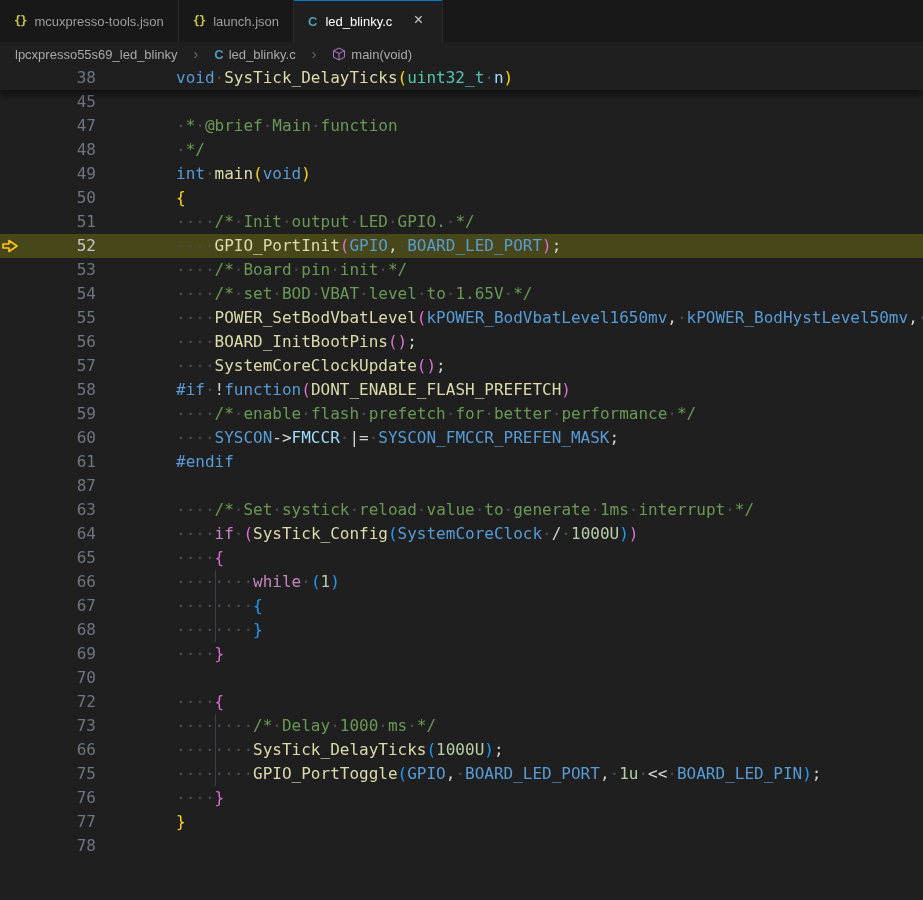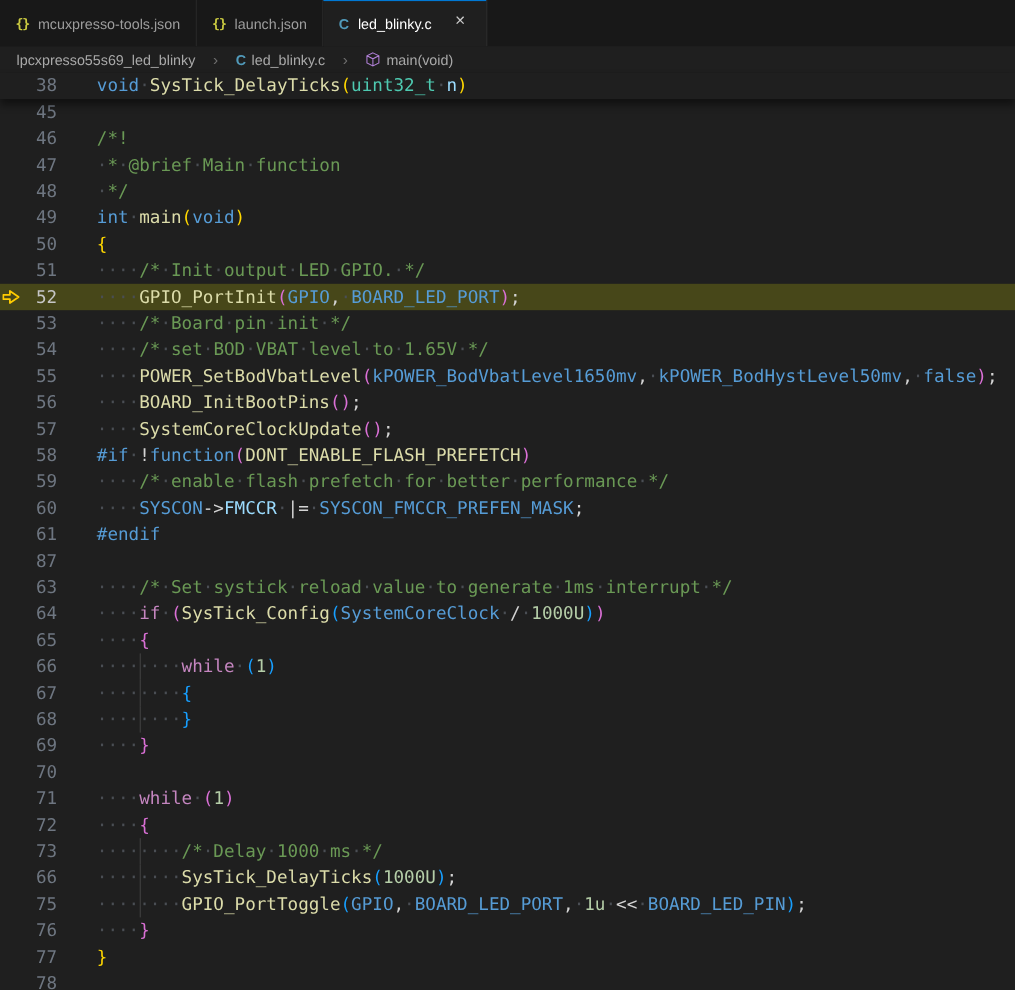--- a/index.html
+++ b/index.html
@@ -22,21 +22,21 @@
 
   
   .breadcrumbs { height:24px; flex:0 0 24px; display:flex; align-items:center; padding-left:15px; gap:14px;
                  font-size:13px; color:var(--breadcrumb_fg); background:var(--bg); }
   .bc-item { display:flex; align-items:center; gap:5px; cursor:pointer; }
   .bc-sep { color:#6e6e6e; font-size:14px; padding:0 2px; }
   .bc-cube { width:14px; height:14px; color:var(--symbol_icon); }
 
   
   .row { display:flex; height:24px; line-height:24px; font-family:"DejaVu Sans Mono",monospace;
-         font-size:16px; position:relative; white-space:pre; }
+         font-size:16px; position:relative; white-space:pre;gap:44px; }
   .glyph { flex:0 0 20px; position:relative; color:var(--arrow); }
   .glyph svg { position:absolute; left:2px; top:5px; }
   .num { flex:0 0 32px; text-align:right; color:var(--linenum); }
   .code { flex:1; margin-left:36px; position:relative; }
   .row.hl { background:var(--hl); }
   .row.hl .num { color:var(--linenum_active); }
   .guide { position:absolute; top:0; bottom:0; width:1px; background:var(--guide); }
 
   .sticky { flex:0 0 24px; position:relative; z-index:3; background:var(--bg);
             box-shadow:0 5px 7px rgba(0,0,0,0.45); }
@@ -93,21 +93,20 @@
       <span>main(void)</span>
     </span>
   </div>
 
   <div class="sticky" id="sticky">
       <div class="row"><span class="glyph"></span><span class="num">38</span><span class="code"><span class="tok-k">void</span><span class="tok-p"><span class="ws">·</span></span><span class="tok-f">SysTick_DelayTicks</span><span class="tok-b1">(</span><span class="tok-t">uint32_t</span><span class="tok-p"><span class="ws">·</span></span><span class="tok-v">n</span><span class="tok-b1">)</span></span></div>
     </div>
 
   <div class="editor" id="lines">
       <div class="row"><span class="glyph"></span><span class="num">45</span><span class="code"></span></div>
-      <div class="row"><span class="glyph"></span><span class="num">46</span><span class="code"><span class="tok-cm">/*!</span></span></div>
       <div class="row"><span class="glyph"></span><span class="num">47</span><span class="code"><span class="tok-cm"><span class="ws">·</span>*<span class="ws">·</span>@brief<span class="ws">·</span>Main<span class="ws">·</span>function</span></span></div>
       <div class="row"><span class="glyph"></span><span class="num">48</span><span class="code"><span class="tok-cm"><span class="ws">·</span>*/</span></span></div>
       <div class="row"><span class="glyph"></span><span class="num">49</span><span class="code"><span class="tok-k">int</span><span class="tok-p"><span class="ws">·</span></span><span class="tok-f">main</span><span class="tok-b1">(</span><span class="tok-k">void</span><span class="tok-b1">)</span></span></div>
       <div class="row"><span class="glyph"></span><span class="num">50</span><span class="code"><span class="tok-b1">{</span></span></div>
       <div class="row"><span class="glyph"></span><span class="num">51</span><span class="code"><span class="tok-cm"><span class="ws">····</span>/*<span class="ws">·</span>Init<span class="ws">·</span>output<span class="ws">·</span>LED<span class="ws">·</span>GPIO.<span class="ws">·</span>*/</span></span></div>
       <div class="row hl"><span class="glyph"><svg width="16" height="14" viewBox="0 0 16 14">
             <path d="M1 5h6V1.5L15 7l-8 5.5V9H1z" fill="none" stroke="currentColor" stroke-width="1.6" stroke-linejoin="round"></path>
           </svg></span><span class="num">52</span><span class="code"><span class="tok-p"><span class="ws">····</span></span><span class="tok-f">GPIO_PortInit</span><span class="tok-b2">(</span><span class="tok-k">GPIO</span><span class="tok-p">,<span class="ws">·</span></span><span class="tok-k">BOARD_LED_PORT</span><span class="tok-b2">)</span><span class="tok-p">;</span></span></div>
       <div class="row"><span class="glyph"></span><span class="num">53</span><span class="code"><span class="tok-cm"><span class="ws">····</span>/*<span class="ws">·</span>Board<span class="ws">·</span>pin<span class="ws">·</span>init<span class="ws">·</span>*/</span></span></div>
       <div class="row"><span class="glyph"></span><span class="num">54</span><span class="code"><span class="tok-cm"><span class="ws">····</span>/*<span class="ws">·</span>set<span class="ws">·</span>BOD<span class="ws">·</span>VBAT<span class="ws">·</span>level<span class="ws">·</span>to<span class="ws">·</span>1.65V<span class="ws">·</span>*/</span></span></div>
@@ -120,21 +119,20 @@
       <div class="row"><span class="glyph"></span><span class="num">61</span><span class="code"><span class="tok-k">#endif</span></span></div>
       <div class="row"><span class="glyph"></span><span class="num">87</span><span class="code"></span></div>
       <div class="row"><span class="glyph"></span><span class="num">63</span><span class="code"><span class="tok-cm"><span class="ws">····</span>/*<span class="ws">·</span>Set<span class="ws">·</span>systick<span class="ws">·</span>reload<span class="ws">·</span>value<span class="ws">·</span>to<span class="ws">·</span>generate<span class="ws">·</span>1ms<span class="ws">·</span>interrupt<span class="ws">·</span>*/</span></span></div>
       <div class="row"><span class="glyph"></span><span class="num">64</span><span class="code"><span class="tok-p"><span class="ws">····</span></span><span class="tok-c">if</span><span class="tok-p"><span class="ws">·</span></span><span class="tok-b2">(</span><span class="tok-f">SysTick_Config</span><span class="tok-b3">(</span><span class="tok-k">SystemCoreClock</span><span class="tok-p"><span class="ws">·</span>/<span class="ws">·</span></span><span class="tok-n">1000U</span><span class="tok-b3">)</span><span class="tok-b2">)</span></span></div>
       <div class="row"><span class="glyph"></span><span class="num">65</span><span class="code"><span class="tok-p"><span class="ws">····</span></span><span class="tok-b2">{</span></span></div>
       <div class="row"><span class="glyph"></span><span class="num">66</span><span class="code"><span class="guide" style="left: 4ch;"></span><span class="tok-p"><span class="ws">········</span></span><span class="tok-c">while</span><span class="tok-p"><span class="ws">·</span></span><span class="tok-b3">(</span><span class="tok-n">1</span><span class="tok-b3">)</span></span></div>
       <div class="row"><span class="glyph"></span><span class="num">67</span><span class="code"><span class="guide" style="left: 4ch;"></span><span class="tok-p"><span class="ws">········</span></span><span class="tok-b3">{</span></span></div>
       <div class="row"><span class="glyph"></span><span class="num">68</span><span class="code"><span class="guide" style="left: 4ch;"></span><span class="tok-p"><span class="ws">········</span></span><span class="tok-b3">}</span></span></div>
       <div class="row"><span class="glyph"></span><span class="num">69</span><span class="code"><span class="tok-p"><span class="ws">····</span></span><span class="tok-b2">}</span></span></div>
       <div class="row"><span class="glyph"></span><span class="num">70</span><span class="code"></span></div>
-      <div class="row"><span class="glyph"></span><span class="num">71</span><span class="code"><span class="tok-p"><span class="ws">····</span></span><span class="tok-c">while</span><span class="tok-p"><span class="ws">·</span></span><span class="tok-b2">(</span><span class="tok-n">1</span><span class="tok-b2">)</span></span></div>
       <div class="row"><span class="glyph"></span><span class="num">72</span><span class="code"><span class="tok-p"><span class="ws">····</span></span><span class="tok-b2">{</span></span></div>
       <div class="row"><span class="glyph"></span><span class="num">73</span><span class="code"><span class="guide" style="left: 4ch;"></span><span class="tok-cm"><span class="ws">········</span>/*<span class="ws">·</span>Delay<span class="ws">·</span>1000<span class="ws">·</span>ms<span class="ws">·</span>*/</span></span></div>
       <div class="row"><span class="glyph"></span><span class="num">66</span><span class="code"><span class="guide" style="left: 4ch;"></span><span class="tok-p"><span class="ws">········</span></span><span class="tok-f">SysTick_DelayTicks</span><span class="tok-b3">(</span><span class="tok-n">1000U</span><span class="tok-b3">)</span><span class="tok-p">;</span></span></div>
       <div class="row"><span class="glyph"></span><span class="num">75</span><span class="code"><span class="guide" style="left: 4ch;"></span><span class="tok-p"><span class="ws">········</span></span><span class="tok-f">GPIO_PortToggle</span><span class="tok-b3">(</span><span class="tok-k">GPIO</span><span class="tok-p">,<span class="ws">·</span></span><span class="tok-k">BOARD_LED_PORT</span><span class="tok-p">,<span class="ws">·</span></span><span class="tok-n">1u</span><span class="tok-p"><span class="ws">·</span>&lt;&lt;<span class="ws">·</span></span><span class="tok-k">BOARD_LED_PIN</span><span class="tok-b3">)</span><span class="tok-p">;</span></span></div>
       <div class="row"><span class="glyph"></span><span class="num">76</span><span class="code"><span class="tok-p"><span class="ws">····</span></span><span class="tok-b2">}</span></span></div>
       <div class="row"><span class="glyph"></span><span class="num">77</span><span class="code"><span class="tok-b1">}</span></span></div>
       <div class="row"><span class="glyph"></span><span class="num">78</span><span class="code"></span></div>
     </div>
 
 </div>

